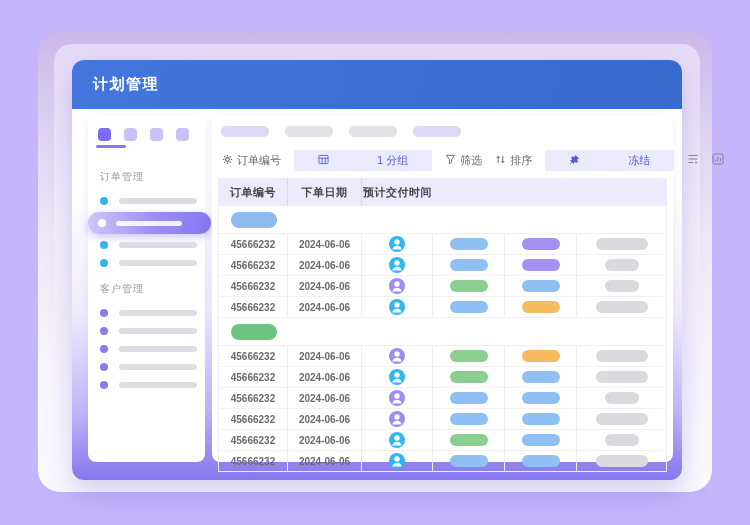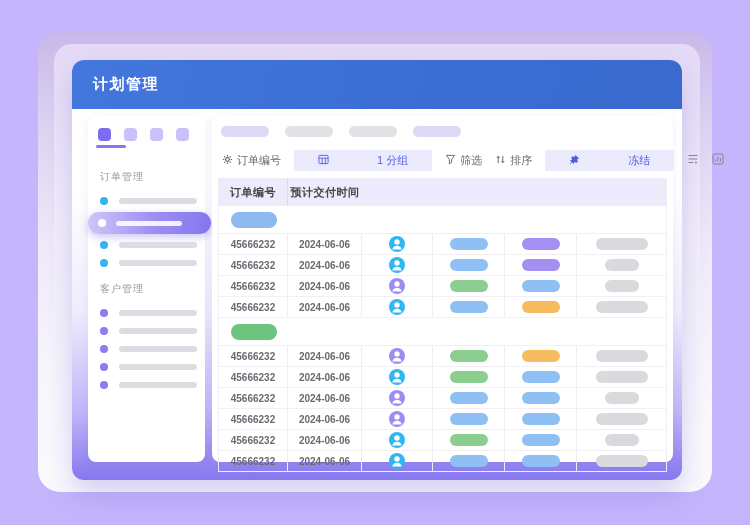--- a/index.html
+++ b/index.html
@@ -205,20 +205,21 @@
                   </g>
                 </svg></span>
           </span>
           <span class="more-dots">···</span>
         </span>
       </div>
 
       <div class="otable" id="ordersTable">
           <div class="thead">
             <div class="th">订单编号</div>
+            <div class="th">下单日期</div>
             <div class="th">预计交付时间</div>
           </div>
           <div class="group-row">
             <div class="group-pill" style="background: rgb(140, 185, 240);"></div>
           </div>
           <div class="trow">
             <div class="td">45666232</div>
             <div class="td">2024-06-06</div>
             <div class="td">
               <div class="avatar" style="background: rgb(48, 183, 242);">

